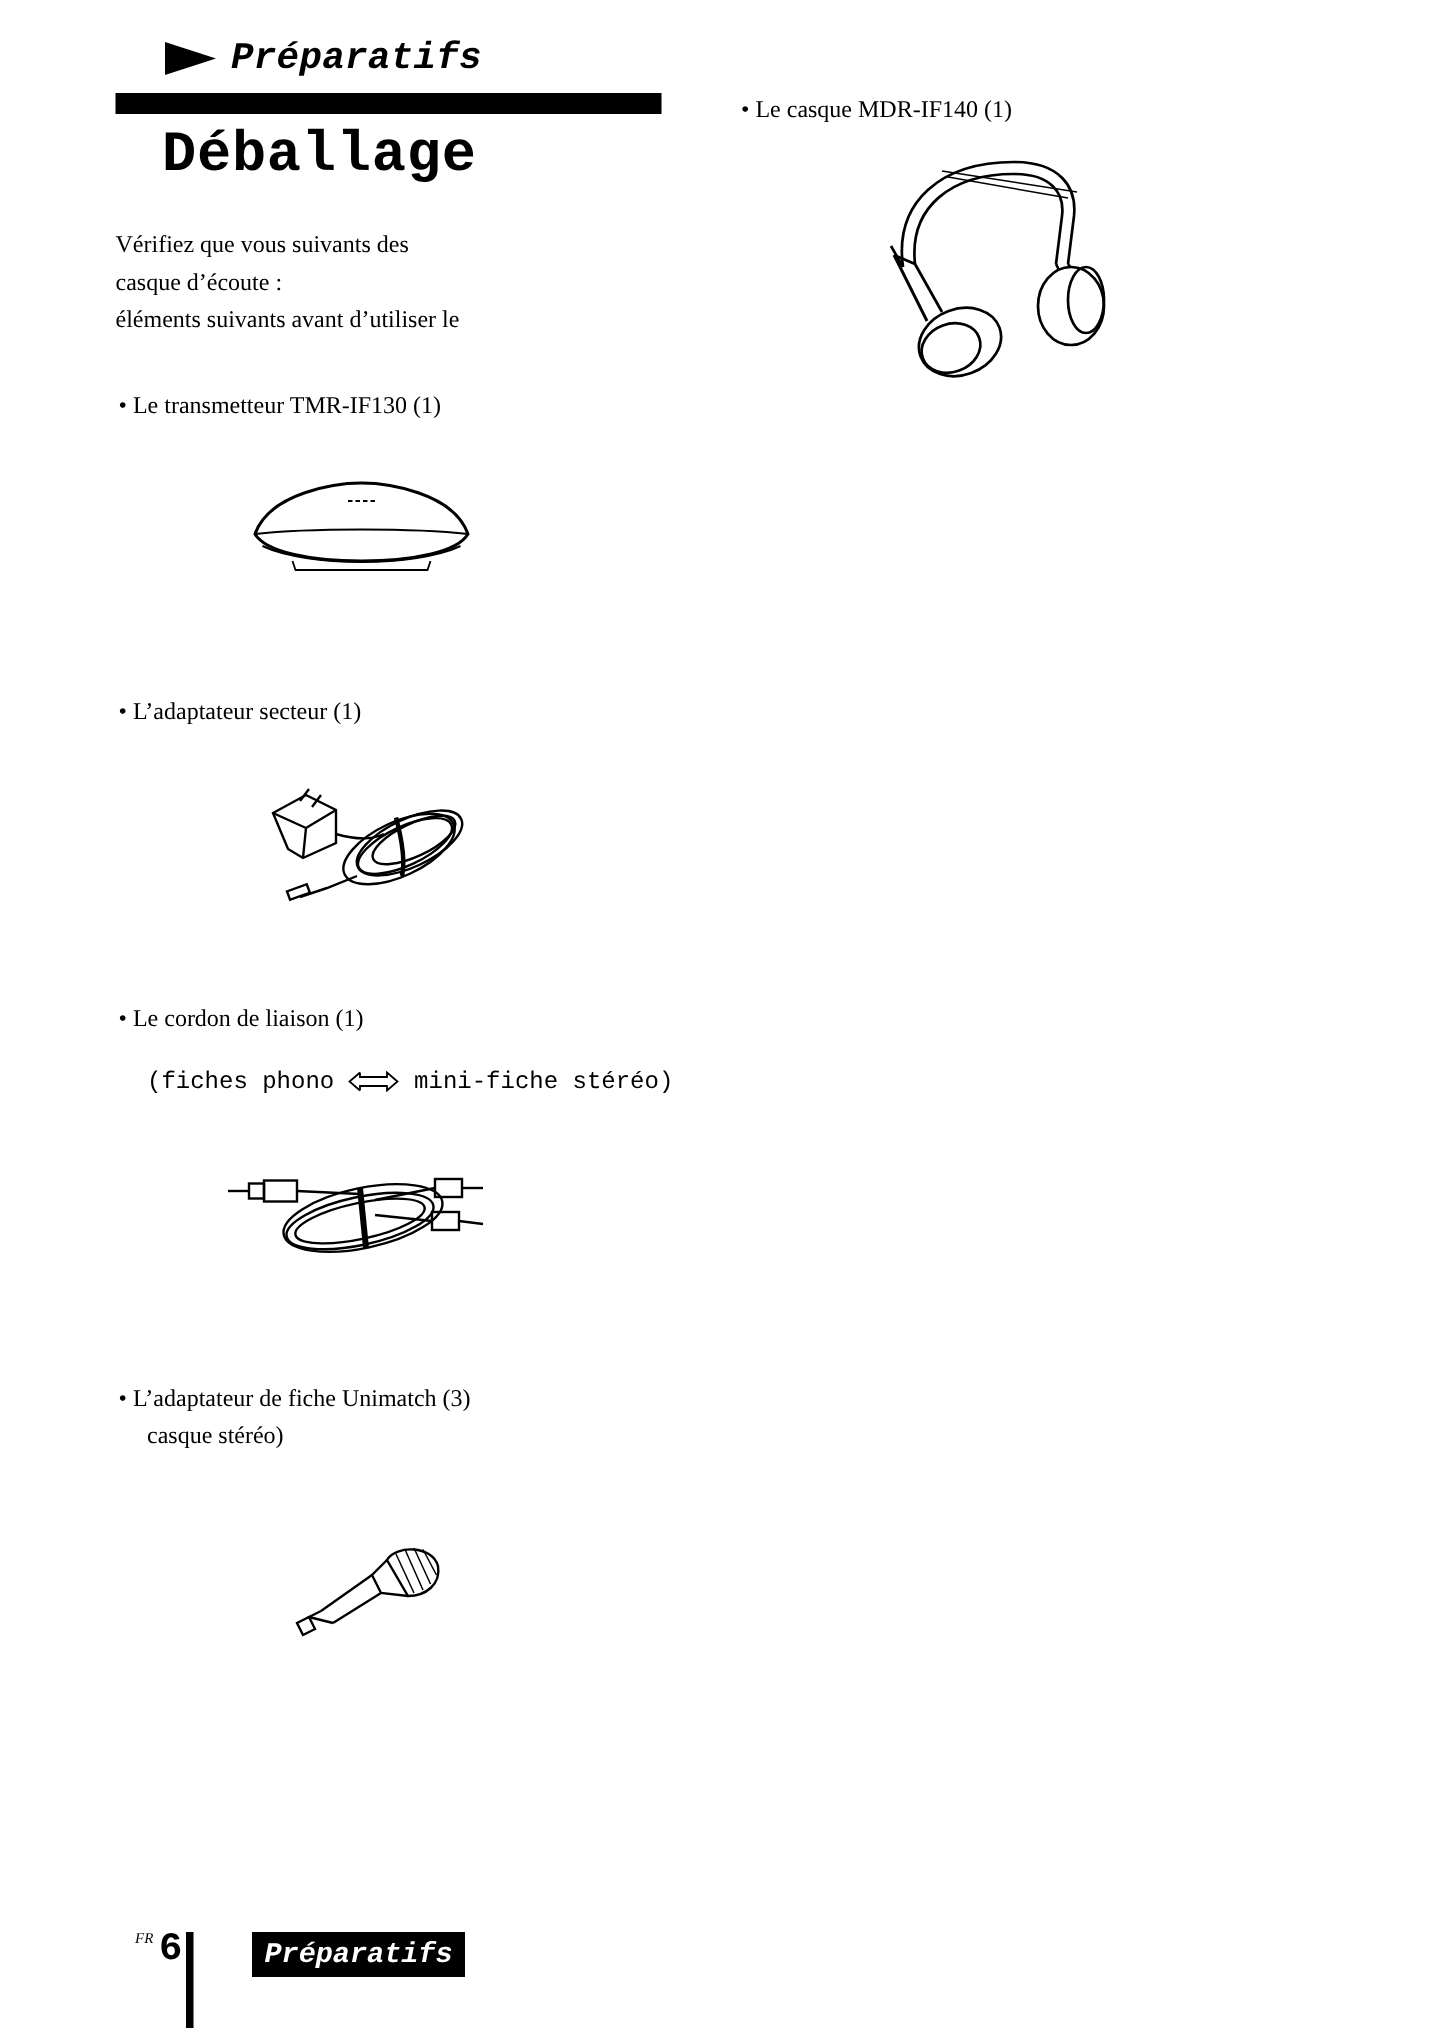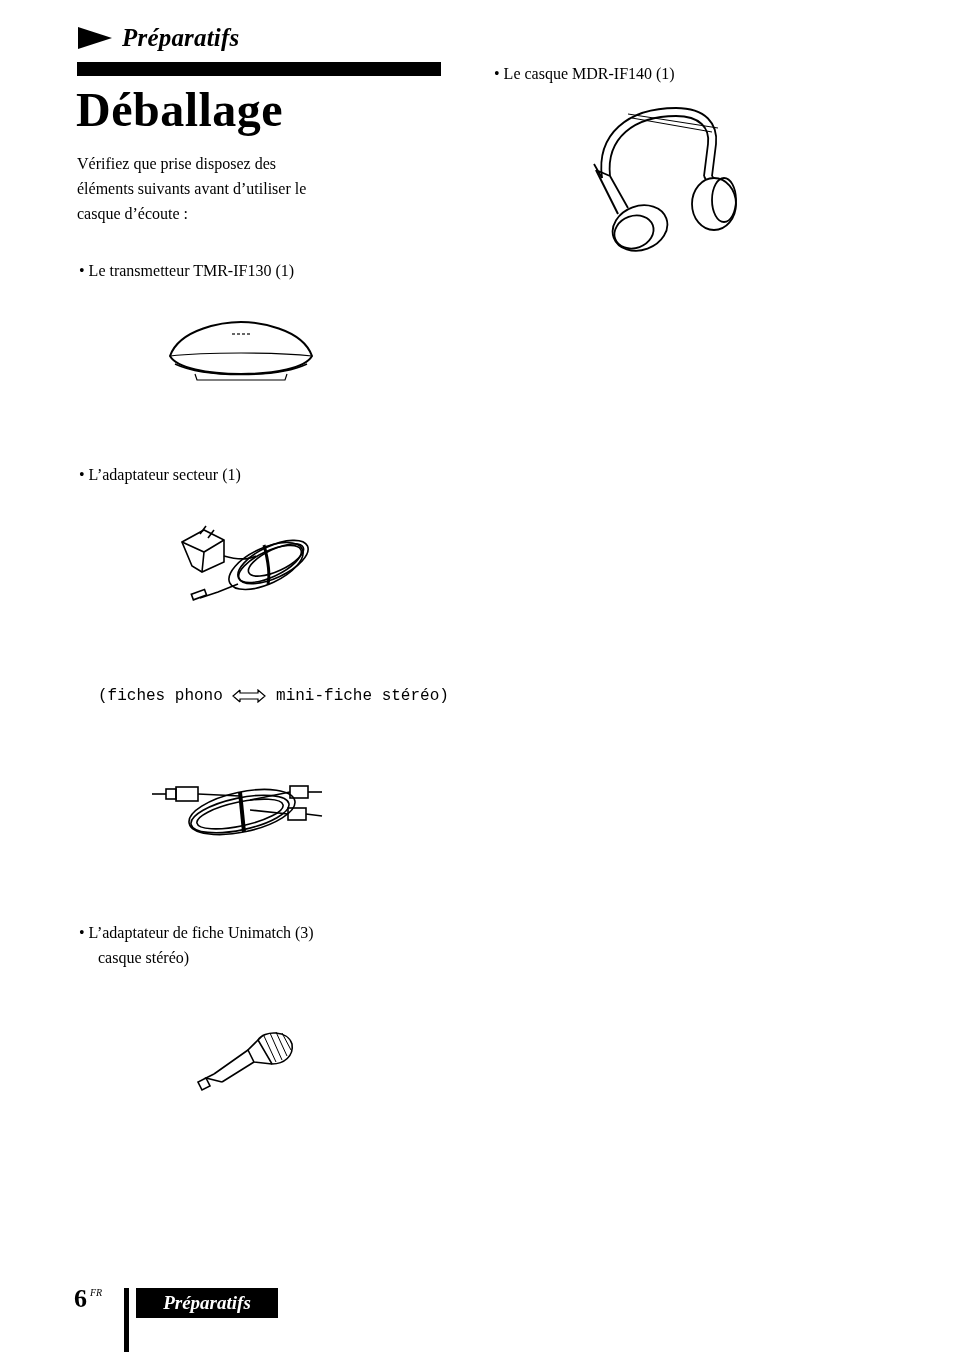--- a/index.html
+++ b/index.html
@@ -1,25 +1,25 @@
 <!DOCTYPE html>
 <html><head>
 <meta charset="utf-8">
 <style>
   html, body { margin:0; padding:0; background:#fff; }
   body { width:954px; height:1352px; position:relative; overflow:hidden; color:#000; }
   .serif { font-family: "Liberation Serif", "DejaVu Serif", serif; font-size:16px; line-height:25px; }
-  .sans  { font-family: Liberation Serif, serif; }
+  .sans  { font-family: Liberation Mono, monospace; margin-left: 32px; }
   .abs { position:absolute; }
 
   #section-head { left:78px; top:24px; display:flex; align-items:center; }
   #section-head .arrow { width:0; height:0; border-top:11px solid transparent; border-bottom:11px solid transparent; border-left:34px solid #000; margin-right:10px; }
   #section-head .label { font-weight:bold; font-style:italic; font-size:25px; letter-spacing:0.2px; }
   #rule { left:77px; top:62px; width:364px; height:14px; background:#000; }
-  #title { left:76px; top:82px; font-weight:bold; font-size:48px; letter-spacing:0.5px; }
+  #title { left:76px; top:82px; font-weight:bold; font-size:38px; letter-spacing:0.5px; }
 
   #intro { left:77px; top:151px; width:360px; }
   .item { position:absolute; }
   .item .bullet-line { white-space:nowrap; }
   .item .sub { padding-left:19px; white-space:nowrap; }
   .dblarrow { display:inline-block; width:34px; vertical-align:middle; }
 
   .illus { position:absolute; }
 
   #footer-num { left:74px; top:1284px; font-weight:bold; font-size:26px; }
@@ -31,23 +31,23 @@
 <body>
 
 <div id="section-head" class="abs sans">
   <span class="arrow"></span>
   <span class="label">Préparatifs</span>
 </div>
 <div id="rule" class="abs"></div>
 <div id="title" class="abs sans">Déballage</div>
 
 <div id="intro" class="abs serif">
-  <div>Vérifiez que prise disposez des</div>
+  <div>Vérifiez que vous suivants des</div>
+  <div>casque d’écoute :</div>
   <div>éléments suivants avant d’utiliser le</div>
-  <div>casque d’écoute :</div>
 </div>
 
 <div class="item serif" style="left:79px; top:258px;">
   <div class="bullet-line"><span>•</span> <span>Le transmetteur TMR-IF130 (1)</span></div>
 </div>
 <svg class="illus" style="left:165px; top:318px;" width="152" height="66" viewBox="0 0 152 66">
   <path d="M5 38 C 15 10, 60 4, 76 4 C 92 4, 137 10, 147 38 C 140 50, 110 56, 76 56 C 42 56, 12 50, 5 38 Z" fill="#fff" stroke="#000" stroke-width="2"></path>
   <path d="M5 38 C 40 34, 112 34, 147 38" fill="none" stroke="#000" stroke-width="1.2"></path>
   <path d="M10 46 C 40 60, 112 60, 142 46" fill="none" stroke="#000" stroke-width="1.5"></path>
   <path d="M30 56 L32 62 L120 62 L122 56" fill="none" stroke="#000" stroke-width="1.2"></path>
@@ -73,20 +73,21 @@
     <path d="M4 22 L26 32 L46 20 M26 32 L24 52"></path>
     <line x1="22" y1="14" x2="28" y2="6"></line>
       <line x1="30" y1="18" x2="36" y2="10"></line>
     <path d="M46 36 C 60 40, 70 40, 78 36"></path>
     <path d="M60 64 L40 72 L22 78"></path>
     <rect x="14" y="72" width="14" height="6" transform="rotate(-20 20 75)"></rect>
   </g>
 </svg>
 
 <div class="item serif" style="left:79px; top:667px;">
+  <div class="bullet-line"><span>•</span> <span>Le cordon de liaison (1)</span></div>
   <div class="sub" style="margin-top:17px;font-family:Liberation Mono, monospace;">
     <span>(fiches phono</span>
     <svg class="dblarrow" width="34" height="14" viewBox="0 0 34 14">
         <path d="M8 1 L1 7 L8 13 M8 1 L8 4 L26 4 L26 1 L33 7 L26 13 L26 10 L8 10 L8 13" fill="none" stroke="#000" stroke-width="1.2"></path>
       </svg>
     <span>mini-fiche stéréo)</span>
   </div>
 </div>
 <svg class="illus" style="left:150px; top:770px;" width="180" height="68" viewBox="0 0 180 68">
   <g fill="none" stroke="#000" stroke-width="1.6">

